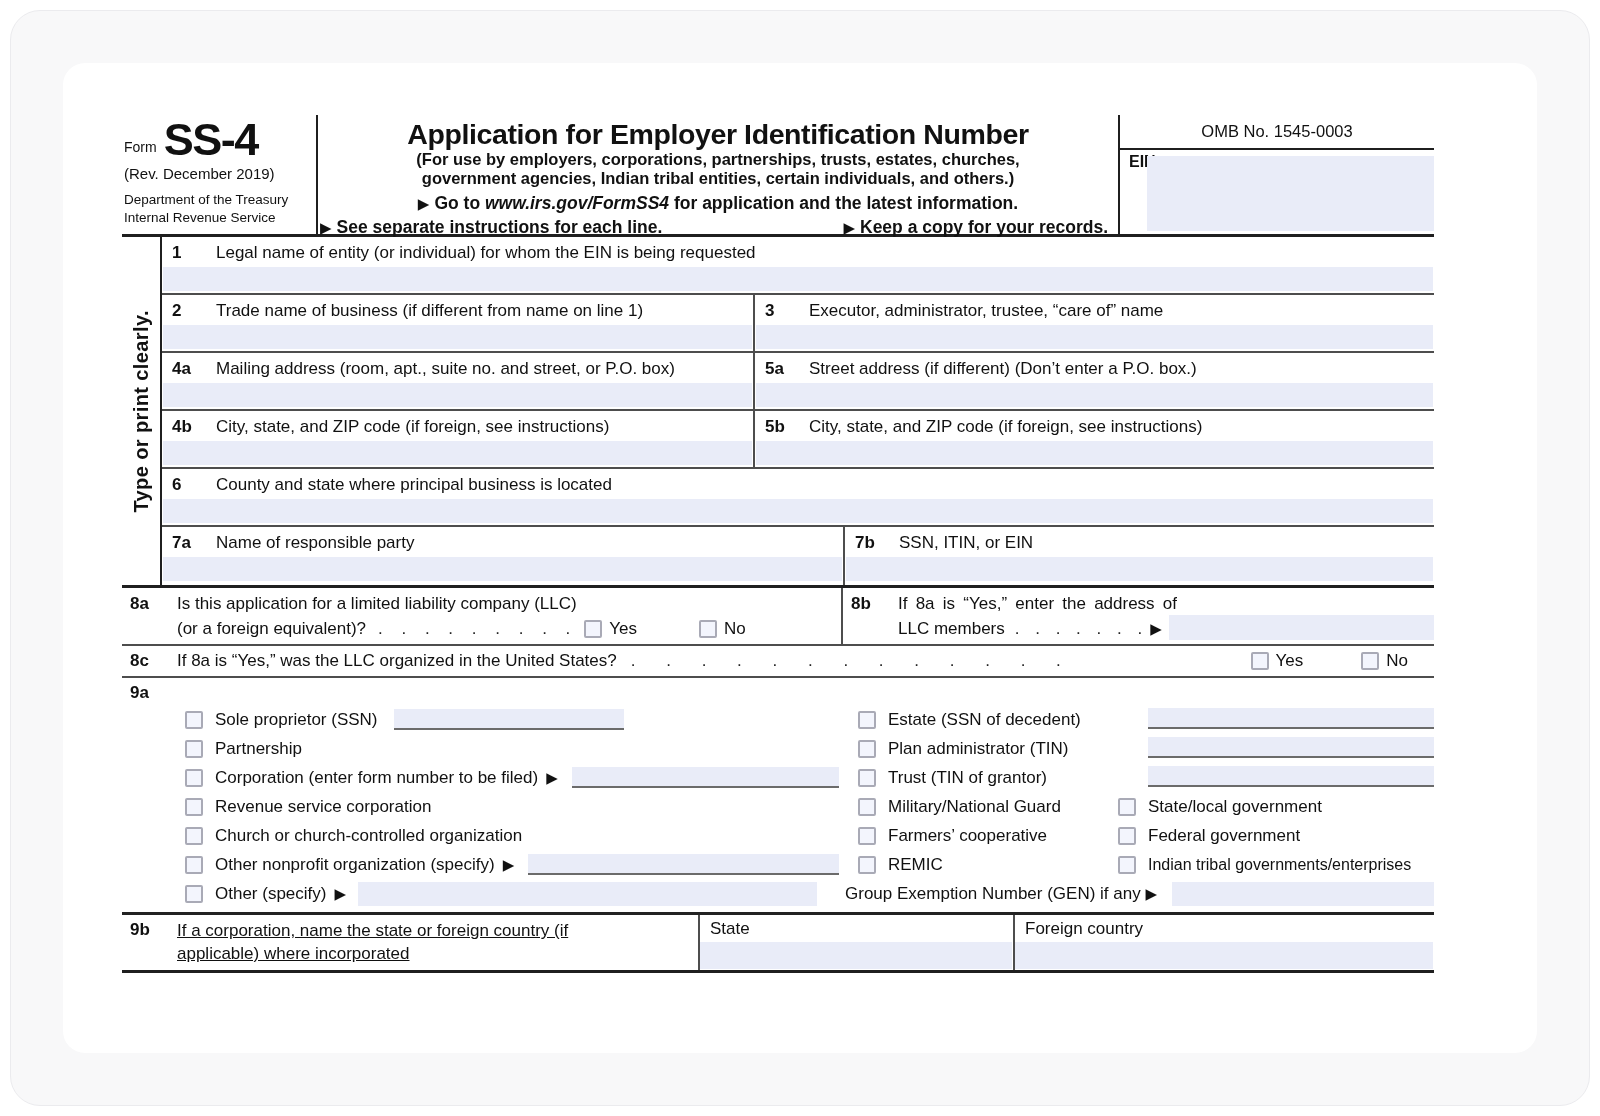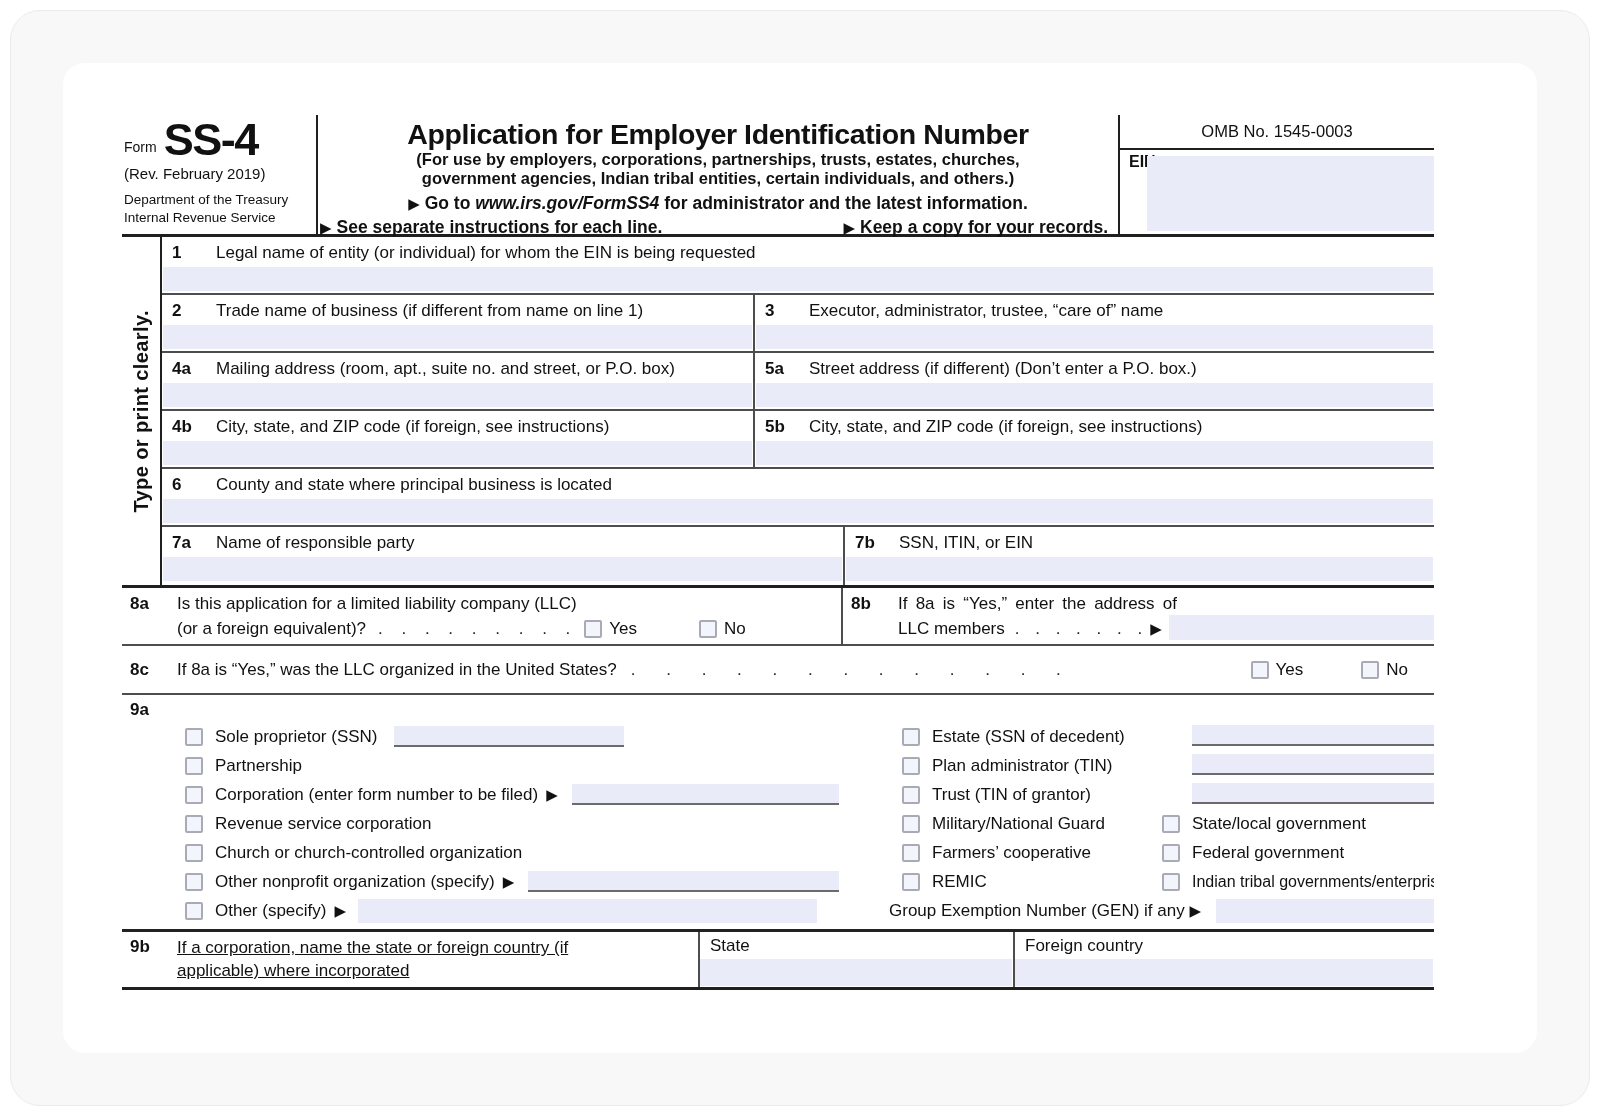--- a/index.html
+++ b/index.html
@@ -75,28 +75,28 @@
   .dots-8c{word-spacing:26px;margin:0 16px 0 14px;flex:1;}
   .cb{width:18px;height:18px;border:2px solid var(--cb-border);background:var(--cb-fill);
     border-radius:2px;flex-shrink:0;display:inline-block;}
   .cb-gap{margin-left:62px;}
   .cb+.cb-lbl{margin-left:7px;}
   .wordsp{word-spacing:3.5px;}
   .inp8b{position:absolute;right:0;bottom:4px;width:265px;height:25px;background:var(--lav);}
 
   
   .row8c{display:flex;align-items:center;border-bottom:2px solid var(--mid);
-    height:49px;padding-left:8px;}
+    height:32px;padding-left:8px;}
   .row8c .cb-no-gap{margin-left:58px;}
   .row8c .pad-r{margin-right:26px;}
 
   
   .block9a{border-bottom:3px solid #222;padding-bottom:4px;}
   .head9a{display:flex;padding:5px 0 2px 8px;line-height:1.2;}
-  .entity{display:flex;padding-left:63px;gap:44px;}
+  .entity{display:flex;padding-left:63px;}
   .ent-left{width:660px;}
   .ent-right{flex:1;min-width:0;}
   .ent-row{display:flex;align-items:center;height:29px;}
   .ent-right .ent-row{padding-left:13px;}
   .ent-right .ent-row.gen-row{padding-left:0;}
   .elbl{margin-left:12px;white-space:nowrap;}
   .elbl .arr{margin-left:8px;font-size:15px;}
   .fld{height:21px;background:var(--lav);border-bottom:2px solid #6b6b6b;}
   .fld.nounder{border-bottom:none;height:24px;}
   .fld-sole{width:230px;margin-left:16px;}
@@ -124,32 +124,32 @@
 <div class="outer-card"></div>
 <div class="page">
   <div class="form">
 
     <div class="hdr">
       <div class="h-left">
         <div class="h-form-line">
           <span class="h-form-word">Form</span>
           <span class="h-form-num">SS-4</span>
         </div>
-        <div class="h-rev">(Rev. February 2019)</div>
+        <div class="h-rev">(Rev. December 2019)</div>
         <div class="h-dept">
           <div>Department of the Treasury</div>
           <div>Internal Revenue Service</div>
         </div>
       </div>
       <div class="h-center">
         <div class="h-title">Application for Employer Identification Number</div>
         <div class="h-sub">(For use by employers, corporations, partnerships, trusts, estates, churches,</div>
         <div class="h-sub">government agencies, Indian tribal entities, certain individuals, and others.)</div>
         <div class="h-goto">
-          <span class="tri">▶</span><span>Go to </span><span class="url">www.irs.gov/FormSS4</span><span> for administrator and the latest information.</span>
+          <span class="tri">▶</span><span>Go to </span><span class="url">www.irs.gov/FormSS4</span><span> for application and the latest information.</span>
         </div>
         <div class="h-bottomline">
           <span><span class="tri">▶</span><span>See separate instructions for each line.</span></span>
           <span><span class="tri">▶</span><span>Keep a copy for your records.</span></span>
         </div>
       </div>
       <div class="h-right">
         <div class="h-omb">OMB No. 1545-0003</div>
         <div class="h-ein">
           <span class="h-ein-label">EIN</span>

